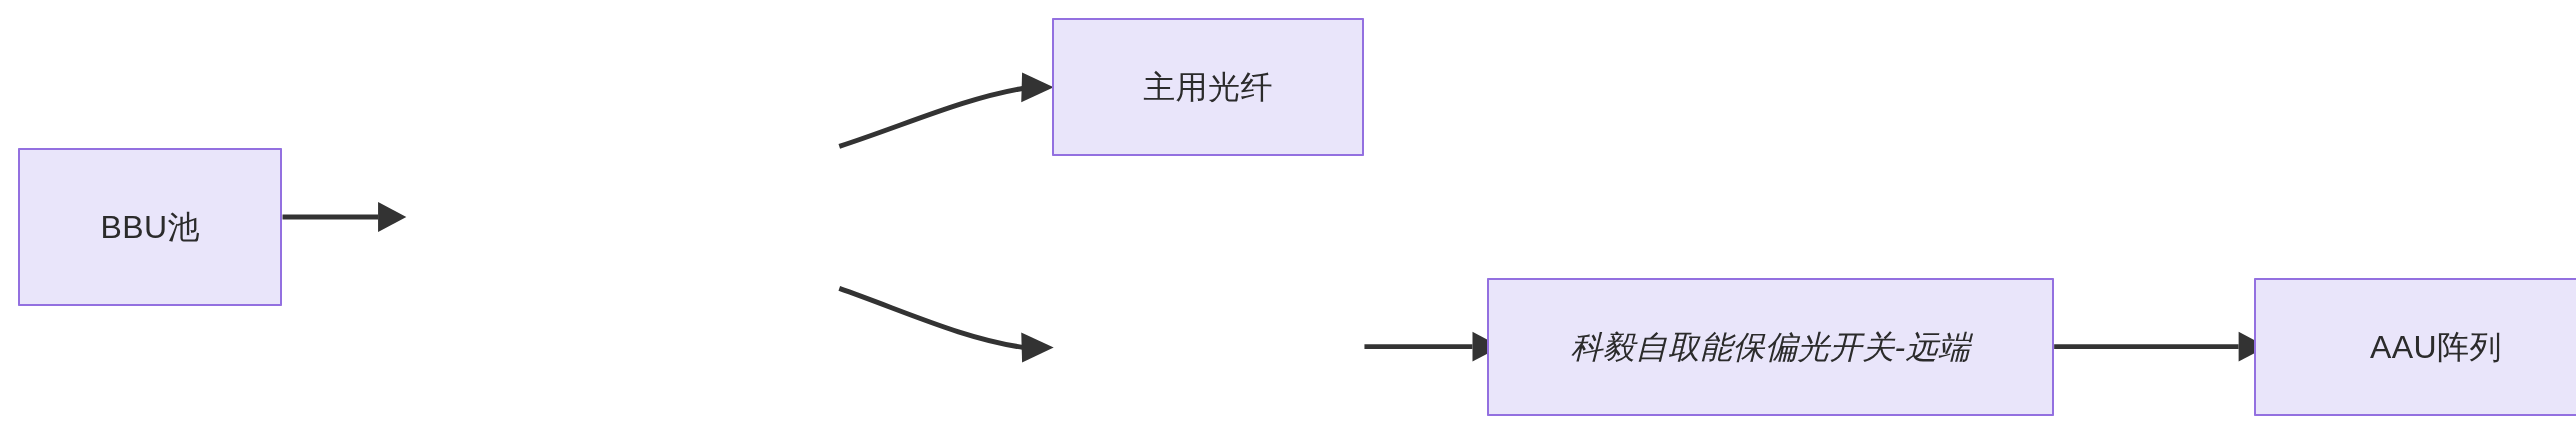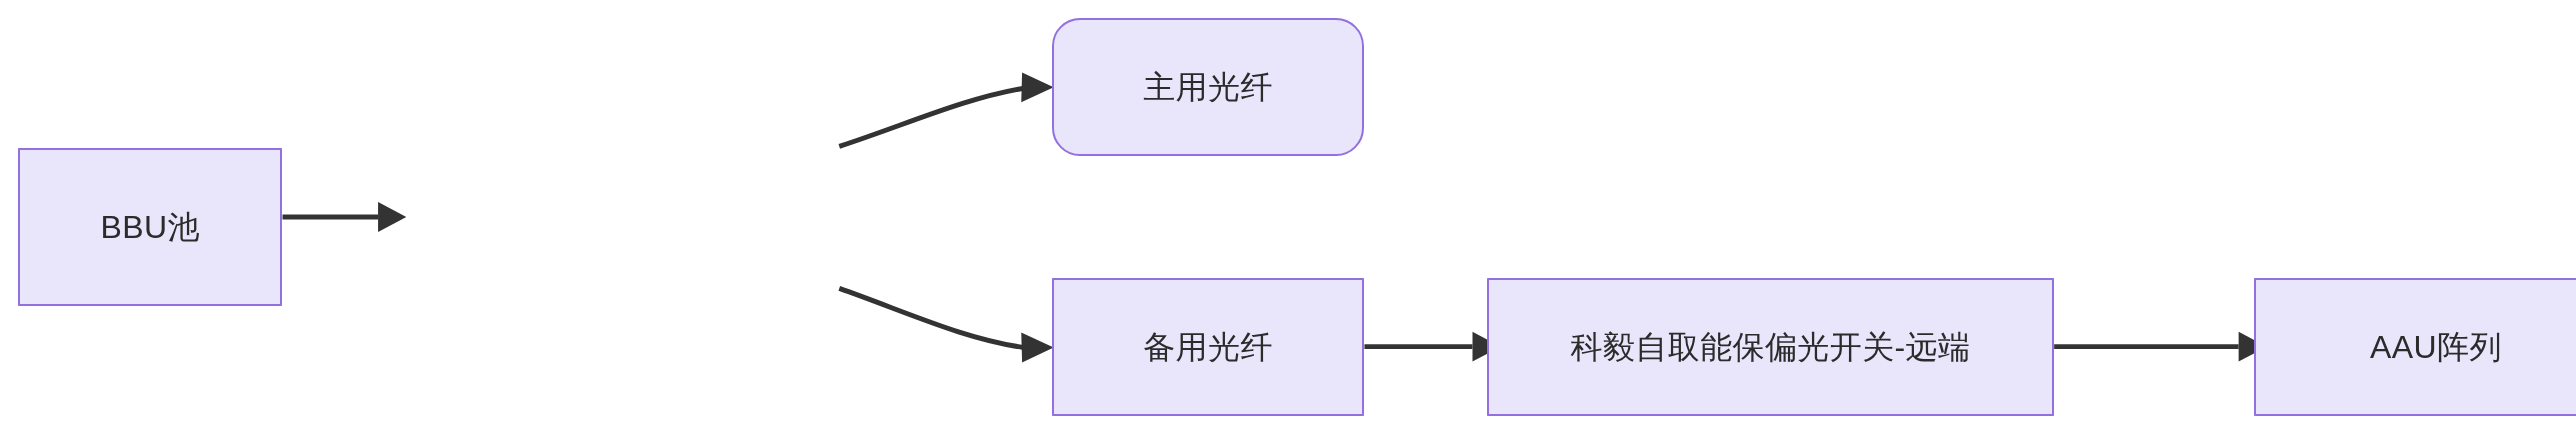--- a/index.html
+++ b/index.html
@@ -39,23 +39,23 @@
     font-family: "Liberation Sans", "DejaVu Sans", sans-serif;
     font-size: 32px;
     line-height: 1.2;
     color: #2b2b2b;
     white-space: nowrap;
     letter-spacing: 0.4px;
   }
   
   #node-bbu        { left: 18.3px;   top: 148px; width: 264px; height: 158px; }
   #node-local-sw   { left: 403px;  top: 148px; width: 543px; height: 139px; }
-  #node-main-fiber { left: 1052px; top: 18.3px;  width: 312px; height: 138px; border-radius: 28px; }
+  #node-main-fiber { left: 1052px; top: 18.3px;  width: 312px; height: 138px; }
   #node-bak-fiber  { left: 1052px; top: 278px; width: 312px; height: 138px; }
-  #node-remote-sw  { left: 1487px; top: 278px; width: 567px; height: 138px; }
+  #node-remote-sw  { left: 1487px; top: 278px; width: 567px; height: 138px; font-style: italic; }
   #node-aau        { left: 2254px; top: 278px; width: 364px; height: 138px; }
 
   .edge-path {
     fill: none;
     stroke: #333333;
     stroke-width: 6px;
   }
   .edge-head {
     fill: #333333;
     stroke: none;
@@ -96,23 +96,20 @@
 
   <div class="node" id="node-bbu">
     <span class="node-label">BBU池</span>
   </div>
 
 
   <div class="node" id="node-main-fiber">
     <span class="node-label">主用光纤</span>
   </div>
 
-  <div class="node" id="node-bak-fiber">
-    <span class="node-label">备用光纤</span>
-  </div>
 
   <div class="node" id="node-remote-sw">
     <span class="node-label">科毅自取能保偏光开关-远端</span>
   </div>
 
   <div class="node" id="node-aau">
     <span class="node-label">AAU阵列</span>
   </div>
 
 </div>

